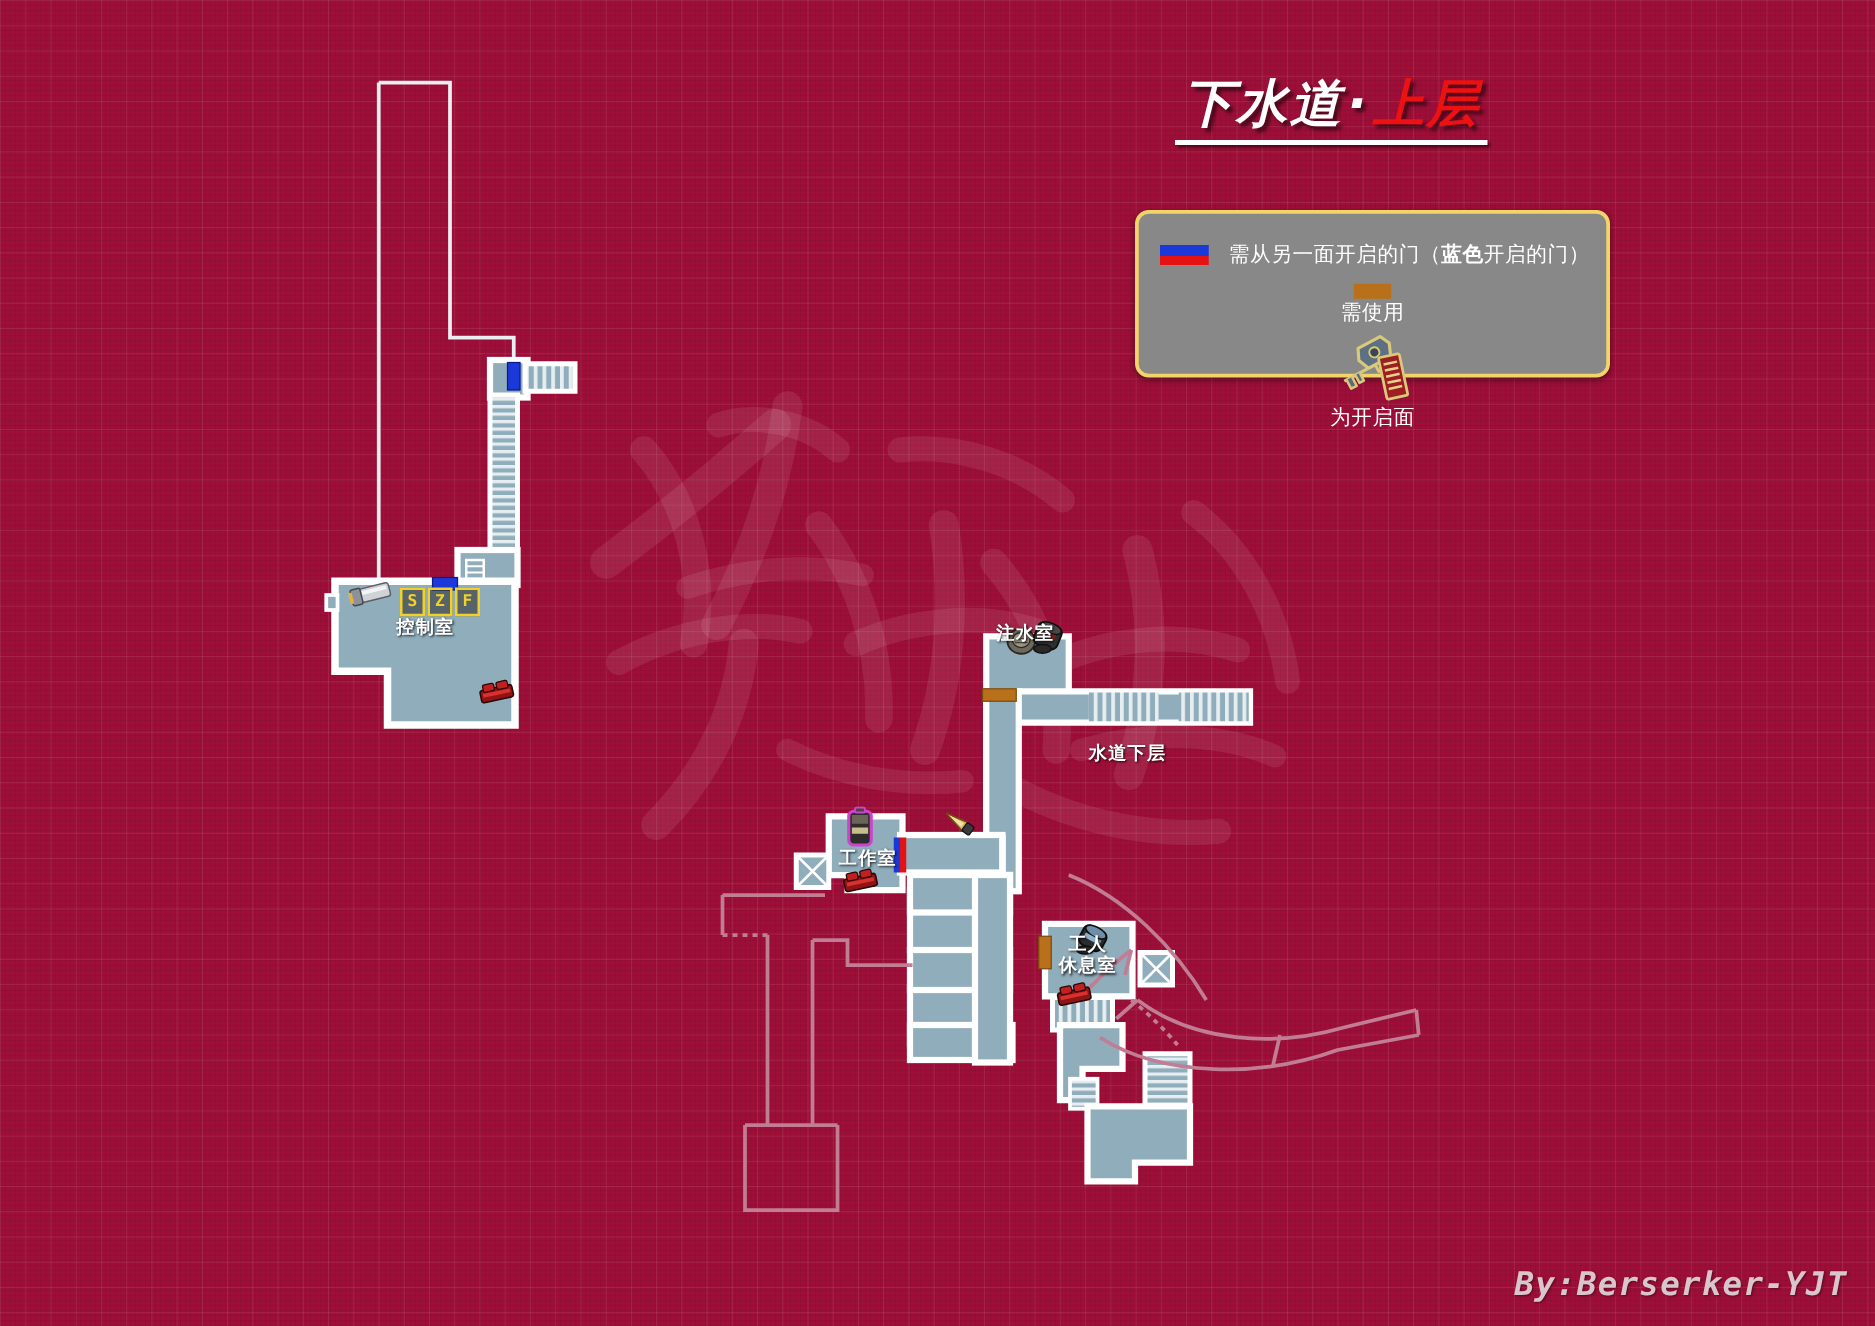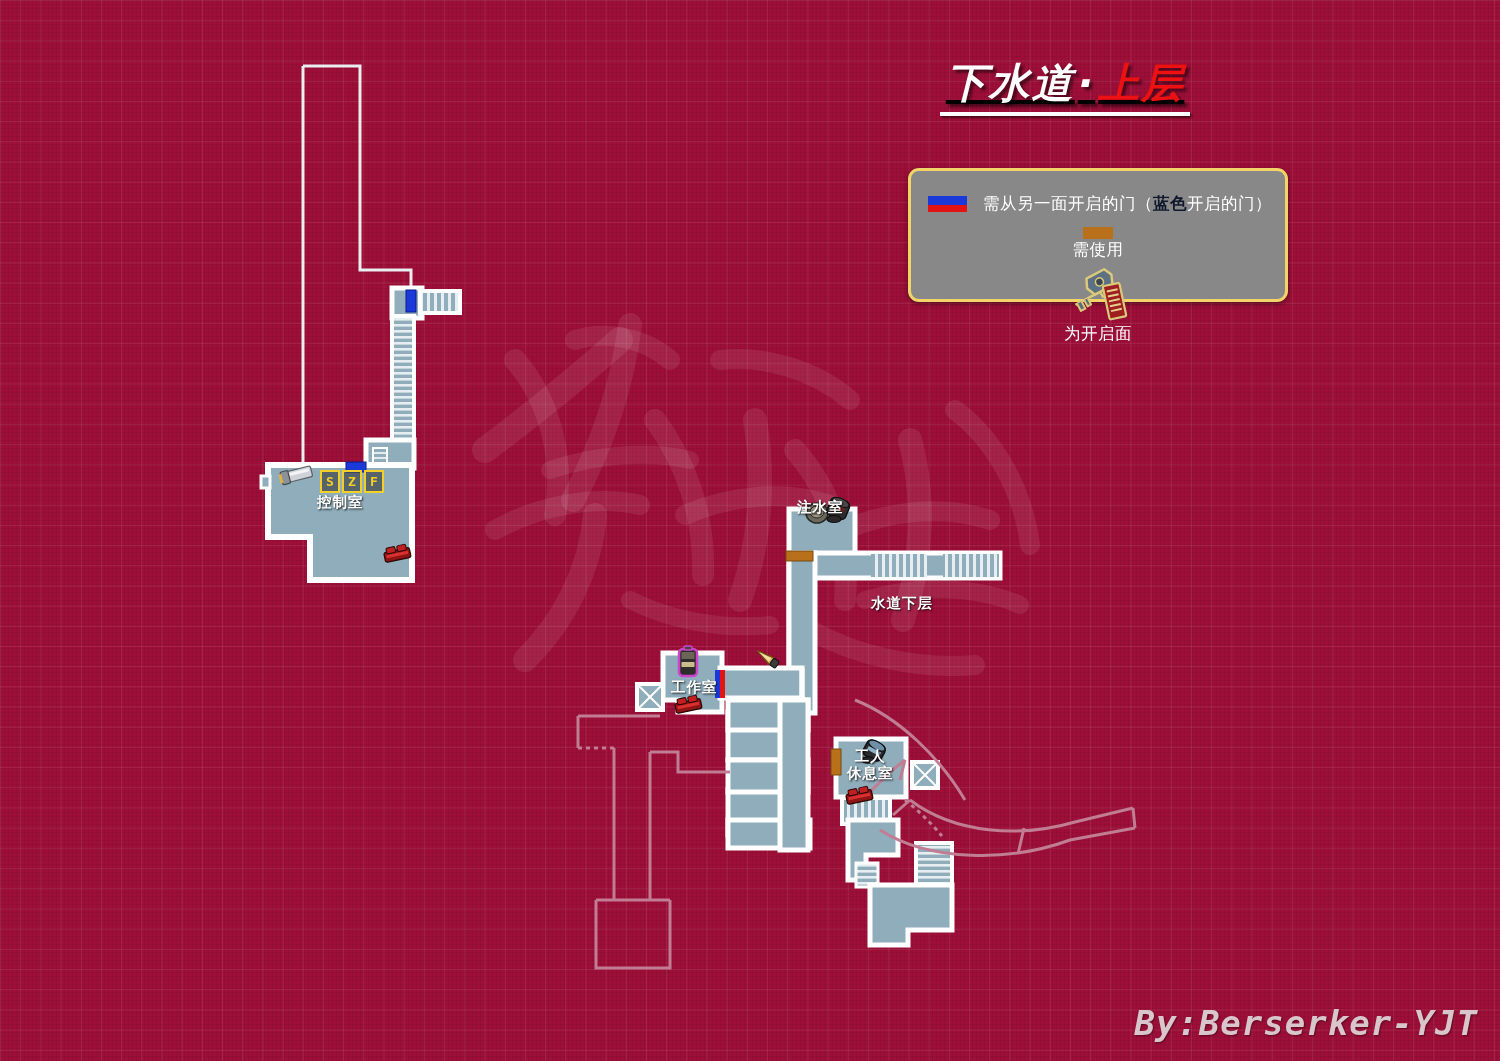--- a/index.html
+++ b/index.html
@@ -42,21 +42,20 @@
     text-align: center;
   }
   #map-title {
     font-size: 41px;
     font-weight: bold;
     font-style: italic;
     letter-spacing: 2px;
     line-height: 1.15;
     text-shadow: 3px 3px 3px rgba(0,0,0,0.55);
     white-space: nowrap;
-    text-decoration: underline;
   }
   .t-white { color: #ffffff; }
   .t-dot   { color: #ffffff; padding: 0 3px; }
   .t-red   { color: #ee1111; }
   #title-rule {
     margin: 5px auto 0 auto;
     width: 250px;
     height: 4px;
     background: #ffffff;
     box-shadow: 2px 2px 2px rgba(0,0,0,0.5);
@@ -91,21 +90,21 @@
   .sw-orange {
     width: 30px; height: 12px;
     background: #b9701a;
   }
   .legend-text {
     color: #ffffff;
     font-size: 16.5px;
     letter-spacing: 0.5px;
     white-space: nowrap;
   }
-  .legend-text .hl { color: #0f172a; font-weight: bold; }
+  .legend-text .hl { color: #ffffff; font-weight: bold; }
   #key-icon { width: 66px; height: 62px; margin: 0 2px; position: relative; top: 2px; }
 
   
   #map-layer { position: absolute; left: 0; top: 0; width: 1500px; height: 1061px; }
   #map-layer svg { width: 1500px; height: 1061px; display: block; }
 
   
   .room-label {
     position: absolute;
     color: #ffffff;
@@ -144,21 +143,21 @@
 
   
   #signature {
     position: absolute;
     right: 22px;
     bottom: 18px;
     color: #d9c6cc;
     font-family: "DejaVu Sans Mono", monospace;
     font-style: italic;
     font-weight: bold;
-    font-size: 34px;
+    font-size: 26px;
     letter-spacing: 1px;
     text-shadow: 1px 1px 2px rgba(0,0,0,0.4);
   }
 </style>
 </head>
 <body>
 
 <div id="stage">
 
   <div id="watermark">

